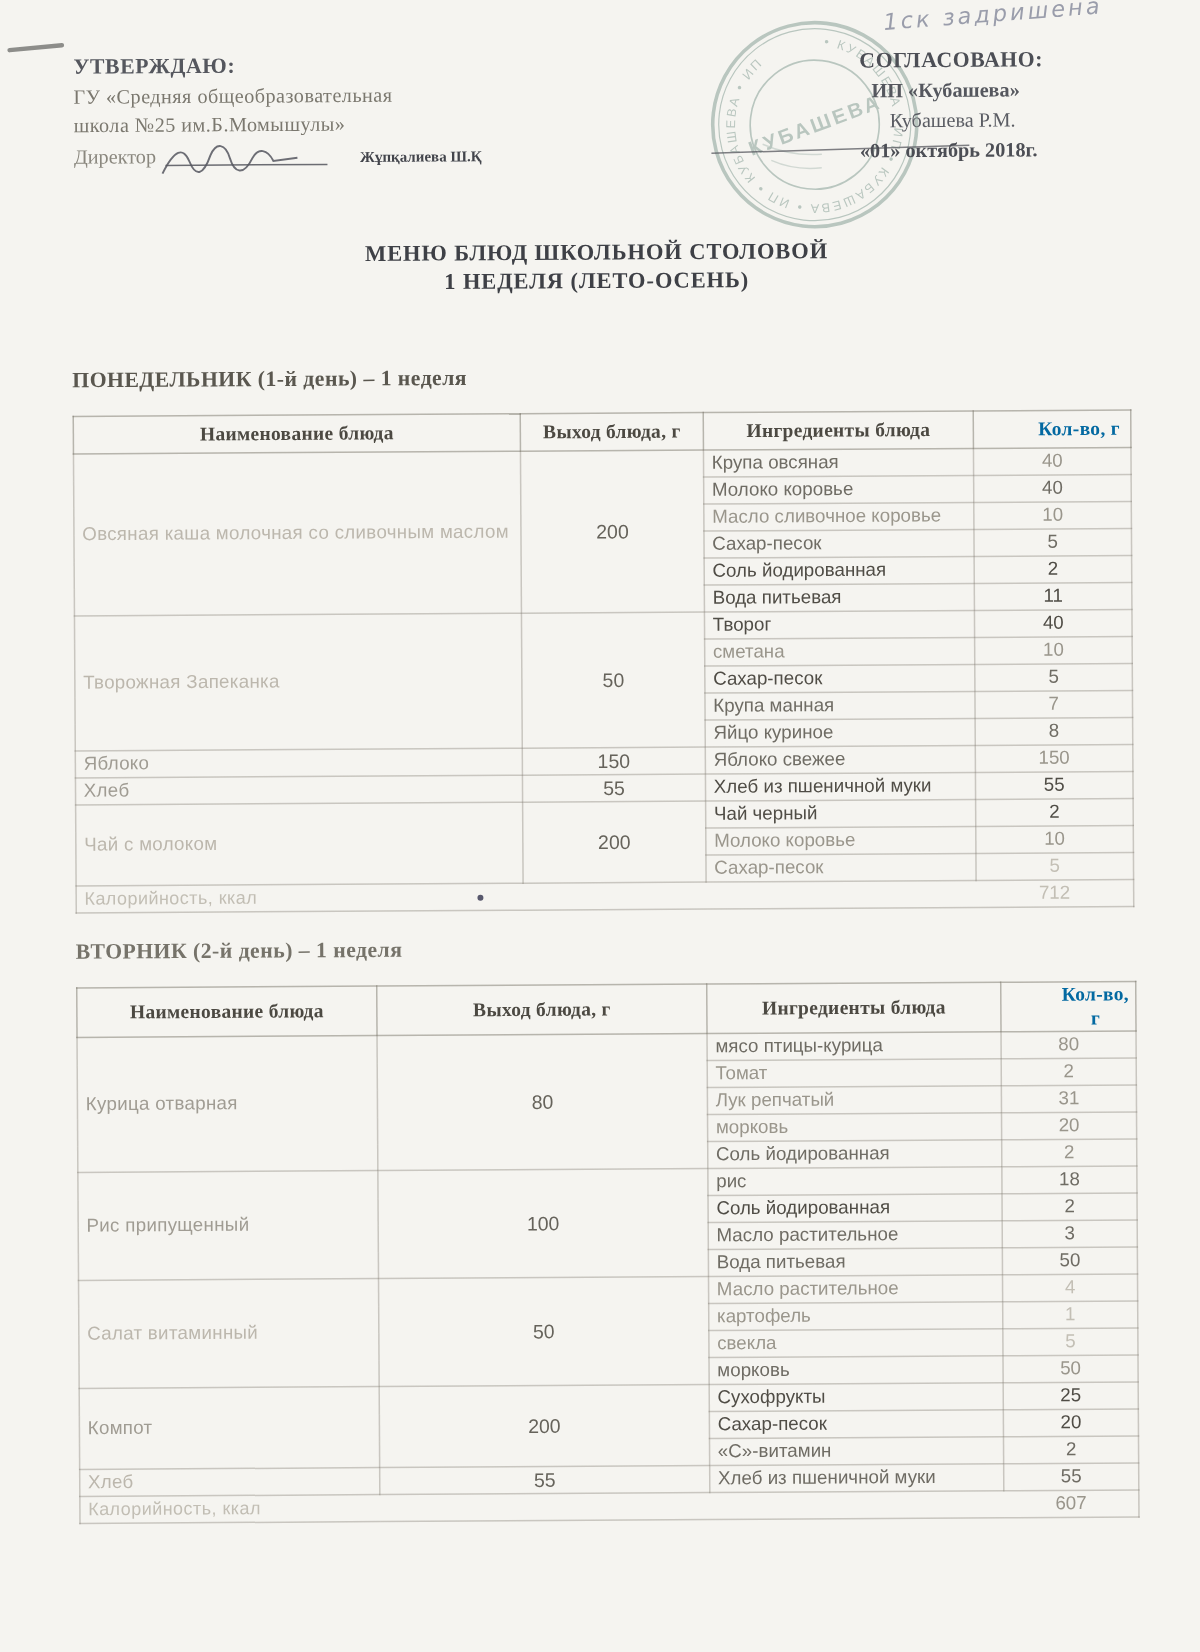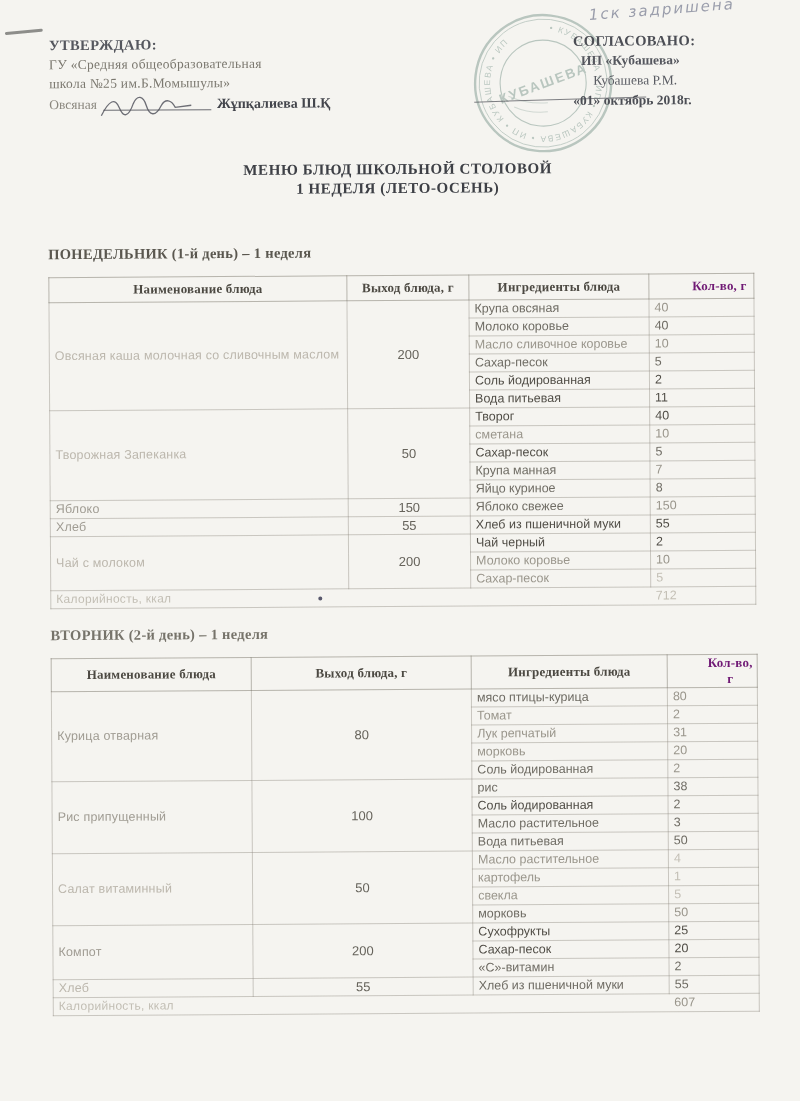--- a/index.html
+++ b/index.html
@@ -12,21 +12,21 @@
   .page{position:absolute;inset:0;transform:rotate(-0.35deg);}
   
   .corner-dash{position:absolute;left:8px;top:28px;width:38px;height:3px;
     background:#6a6b68;opacity:.75;border-radius:2px;transform:rotate(-5deg);}
   .approve-left{position:absolute;left:52px;top:34px;width:370px;line-height:19px;font-size:13.5px;}
   .approve-left .ttl{font-weight:bold;font-size:14.5px;color:#55575e;letter-spacing:.4px;}
   .approve-left .ln{color:#7b786f;letter-spacing:.3px;}
   .dir-row{margin-top:2px;color:#8a877e;position:relative;}
   .dir-line{display:inline-block;width:108px;border-bottom:1.2px solid #6b6c72;margin:0 6px;vertical-align:-2px;position:relative;}
   .dir-sig{position:absolute;left:-8px;top:-16px;}
-  .dir-name{font-weight:bold;color:#43454c;font-size:14px;}
+  .dir-name{font-weight:bold;color:#43454c;font-size:10px;margin-left:16px;}
   .approve-right{position:absolute;left:576px;top:32px;width:210px;font-size:13.5px;line-height:20px;color:#4c4e55;}
   .approve-right .ttl{font-weight:bold;font-size:14.5px;letter-spacing:.4px;color:#4c4e55;}
   .approve-right .l1{margin-left:8px;font-weight:bold;color:#55575e;}
   .approve-right .l2{margin-left:20px;color:#5a5c63;}
   .approve-right .l3{margin-left:0px;font-weight:bold;color:#4c4e55;}
   .hand-note{position:absolute;left:592px;top:2px;font-family:"DejaVu Sans",sans-serif;
     font-style:italic;font-size:15px;color:#8b8fa0;opacity:.85;letter-spacing:2px;transform:rotate(-4deg);}
   .stamp{position:absolute;left:468px;top:6px;width:156px;height:156px;opacity:.5;transform:rotate(7deg);}
   .stamp-strike{position:absolute;left:477px;top:100px;width:172px;height:1.4px;background:#56575d;opacity:.75;transform:rotate(-1.4deg);}
   
@@ -40,48 +40,48 @@
   .day0{top:244px;width:706px;}
   .day1{top:625px;width:707px;}
   table.menu-table{border-collapse:collapse;margin-top:14px;table-layout:fixed;}
   .day0 table{width:705px;}
   .day1 table{width:706px;}
   .day0 col.c-name{width:298px}.day0 col.c-out{width:122px}.day0 col.c-ing{width:180px}.day0 col.c-qty{width:105px}
   .day1 col.c-name{width:200px}.day1 col.c-out{width:220px}.day1 col.c-ing{width:196px}.day1 col.c-qty{width:90px}
   .menu-table th{
     font-family:"Liberation Serif",serif;font-weight:bold;font-size:13px;color:#4c4942;
     border:1px solid rgba(122,117,106,.5);height:24px;padding:0 4px;letter-spacing:.2px;}
-  .menu-table th.lite{color:#701a75;padding-left:40px;}
+  .menu-table th.lite{color:#0369a1;padding-left:40px;}
   .menu-table td{
     font-family:"Liberation Sans",sans-serif;font-size:12.5px;
     border:1px solid rgba(128,123,112,.38);height:17px;padding:0 5px;line-height:13px;}
   td.dn{vertical-align:middle;text-align:left;font-size:12.5px;letter-spacing:.2px;}
   td.outc{text-align:center;font-size:13px;color:#66635b;font-family:"Liberation Sans",sans-serif;}
-  td.qty{}
+  td.qty{text-align:center;}
   td.cal-label{border-right:none;color:#c2beb4;font-size:12px;letter-spacing:.3px;}
-  td.cal-val{border-left:none;text-align:left;}
+  td.cal-val{border-left:none;text-align:center;}
   .f0{color:#504d46}.f1{color:#6f6c64}.f2{color:#9a968c}.f3{color:#c3bfb5}
   .nf2{color:#a09c93}.nf3{color:#bcb7ad}
   .mid-dot{position:absolute;left:318px;top:596px;width:4px;height:4px;border-radius:50%;background:#3c3c55;opacity:.85;}
 </style>
 </head>
 <body>
 
 <div class="page">
 
   <div class="corner-dash"></div>
 
   <div class="hand-note">1ск задришена</div>
 
   <div class="approve-left">
     <div class="ttl">УТВЕРЖДАЮ:</div>
     <div class="ln">ГУ «Средняя общеобразовательная</div>
     <div class="ln">школа №25 им.Б.Момышулы»</div>
     <div class="dir-row">
-      <span>Овсяная</span><span class="dir-line"><svg class="dir-sig" width="120" height="30" viewBox="0 0 120 30">
+      <span>Директор</span><span class="dir-line"><svg class="dir-sig" width="120" height="30" viewBox="0 0 120 30">
             <path d="M6,22 C14,6 20,4 24,14 C28,24 33,24 38,10 C42,1 48,2 51,12 C54,22 60,24 66,12 C70,5 76,6 80,14 L96,12" fill="none" stroke="#55565f" stroke-width="1.3" opacity=".85"></path>
           </svg></span><span class="dir-name">Жұпқалиева Ш.Қ</span>
     </div>
   </div>
 
   <svg class="stamp" viewBox="0 0 156 156">
     <g fill="none" stroke="#7f9a90">
       <circle cx="78" cy="78" r="68" stroke-width="2.4"></circle>
       <circle cx="78" cy="78" r="64" stroke-width=".8"></circle>
       <circle cx="78" cy="78" r="43" stroke-width="1.1"></circle>
@@ -248,21 +248,21 @@
             <td class="qty f2">20</td>
           </tr>
           <tr>
             <td class="f1">Соль йодированная</td>
             <td class="qty f2">2</td>
           </tr>
           <tr>
             <td class="dn nf2" rowspan="4">Рис  припущенный</td>
             <td class="outc" rowspan="4">100</td>
             <td class="f1">рис</td>
-            <td class="qty f1">38</td>
+            <td class="qty f1">18</td>
           </tr>
           <tr>
             <td class="f0">Соль йодированная</td>
             <td class="qty f1">2</td>
           </tr>
           <tr>
             <td class="f1">Масло растительное</td>
             <td class="qty f1">3</td>
           </tr>
           <tr>

